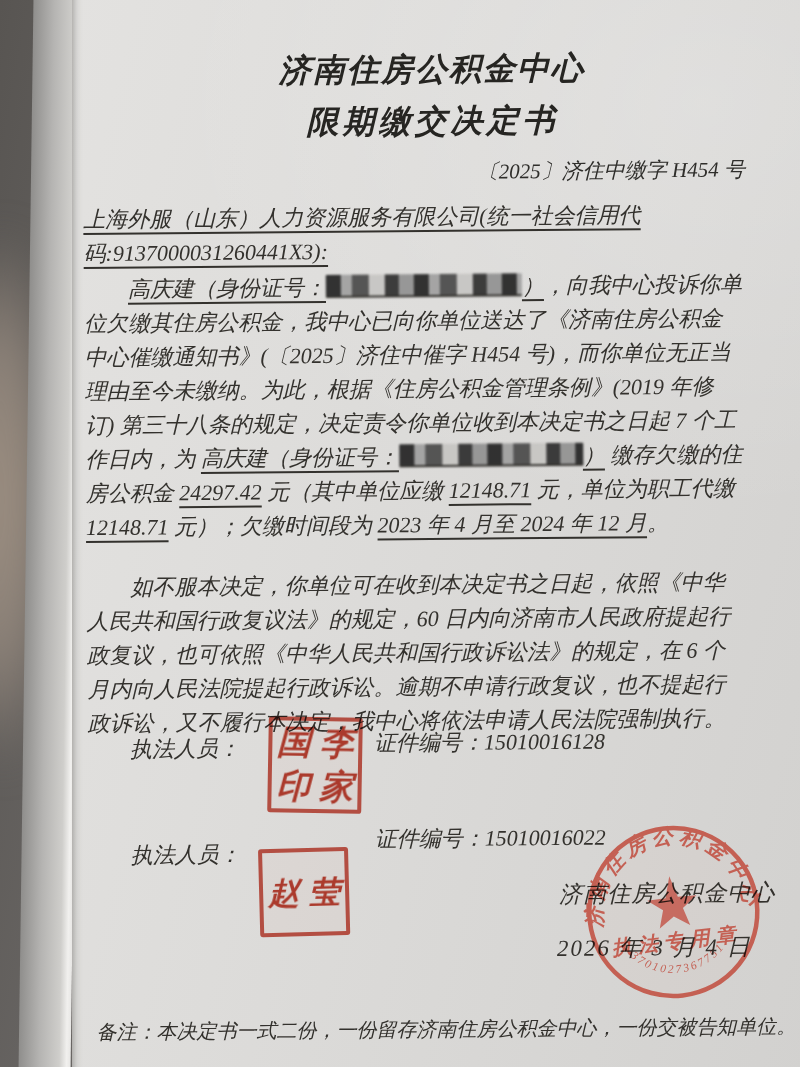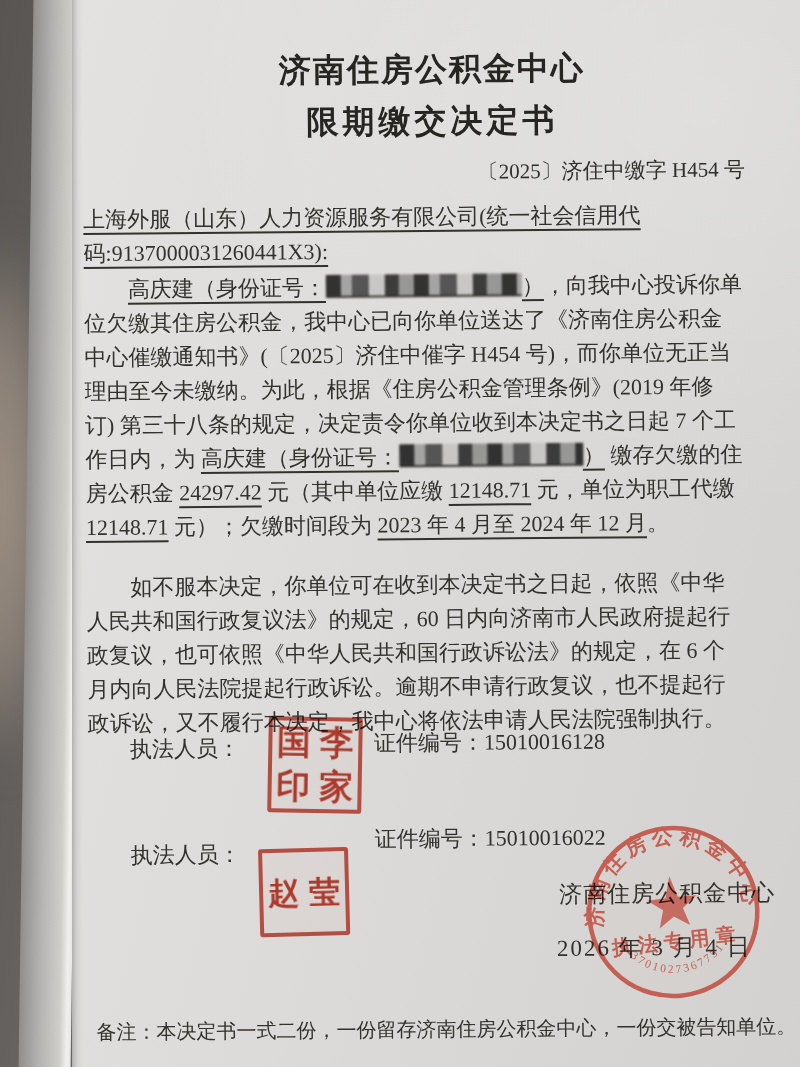--- a/index.html
+++ b/index.html
@@ -1,19 +1,20 @@
 <!DOCTYPE html>
 <html><head>
 <meta charset="utf-8">
 <style>
   html,body { margin:0; padding:0; }
   body { font-family: "Liberation Serif", "DejaVu Serif", serif; }
   #stage {
     position:relative; width:800px; height:1067px; overflow:hidden;
     background: linear-gradient(100deg, #585552 0%, #6b6866 30%, #7a7774 100%);
+    font-style: italic;
   }
   
   .hand-blur {
     position:absolute; left:-60px; top:240px; width:120px; height:520px;
     background: radial-gradient(ellipse at center, #a29384 0%, #8b8178 45%, rgba(90,86,82,0) 75%);
     filter: blur(22px);
   }
   .page-stack {
     position:absolute; left:26px; top:-10px; width:52px; height:1090px;
     background: linear-gradient(90deg, #8f8e8c 0%, #b5b4b2 40%, #cfcecb 78%, #f1f0ee 92%, #e7e6e4 100%);

